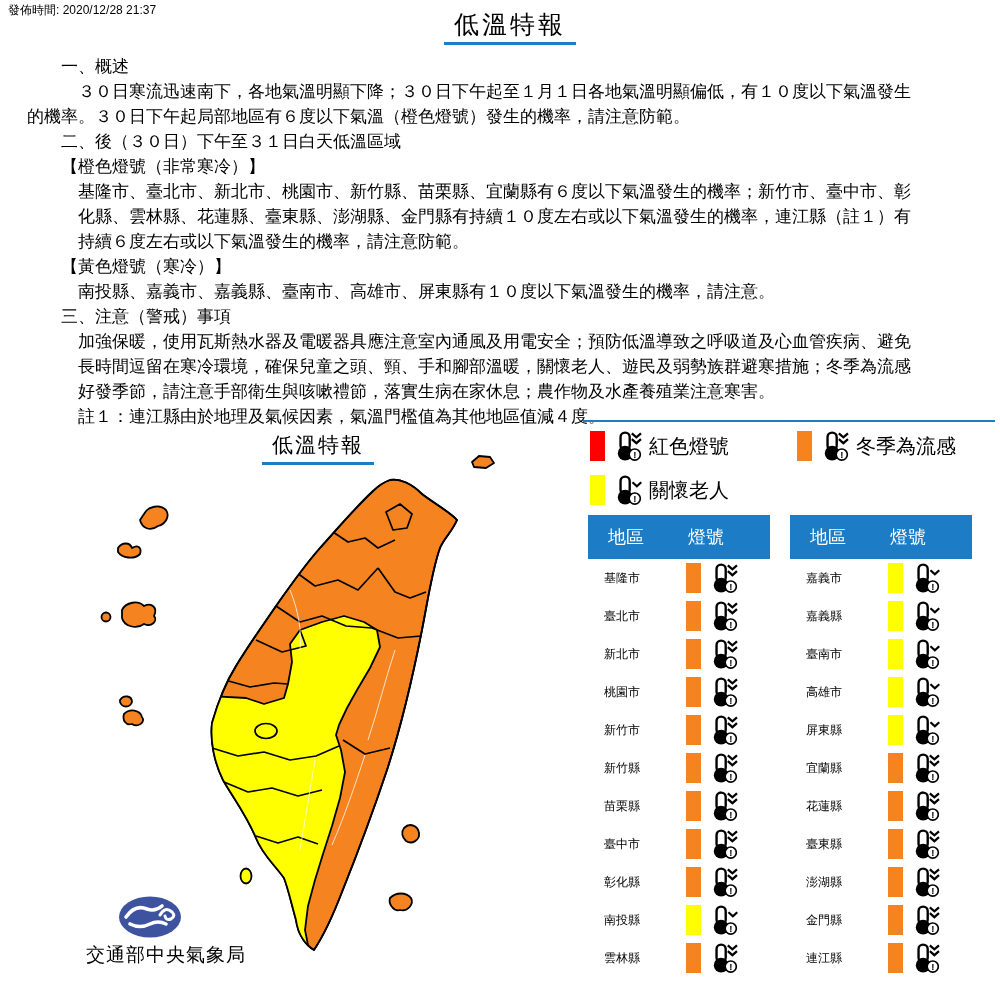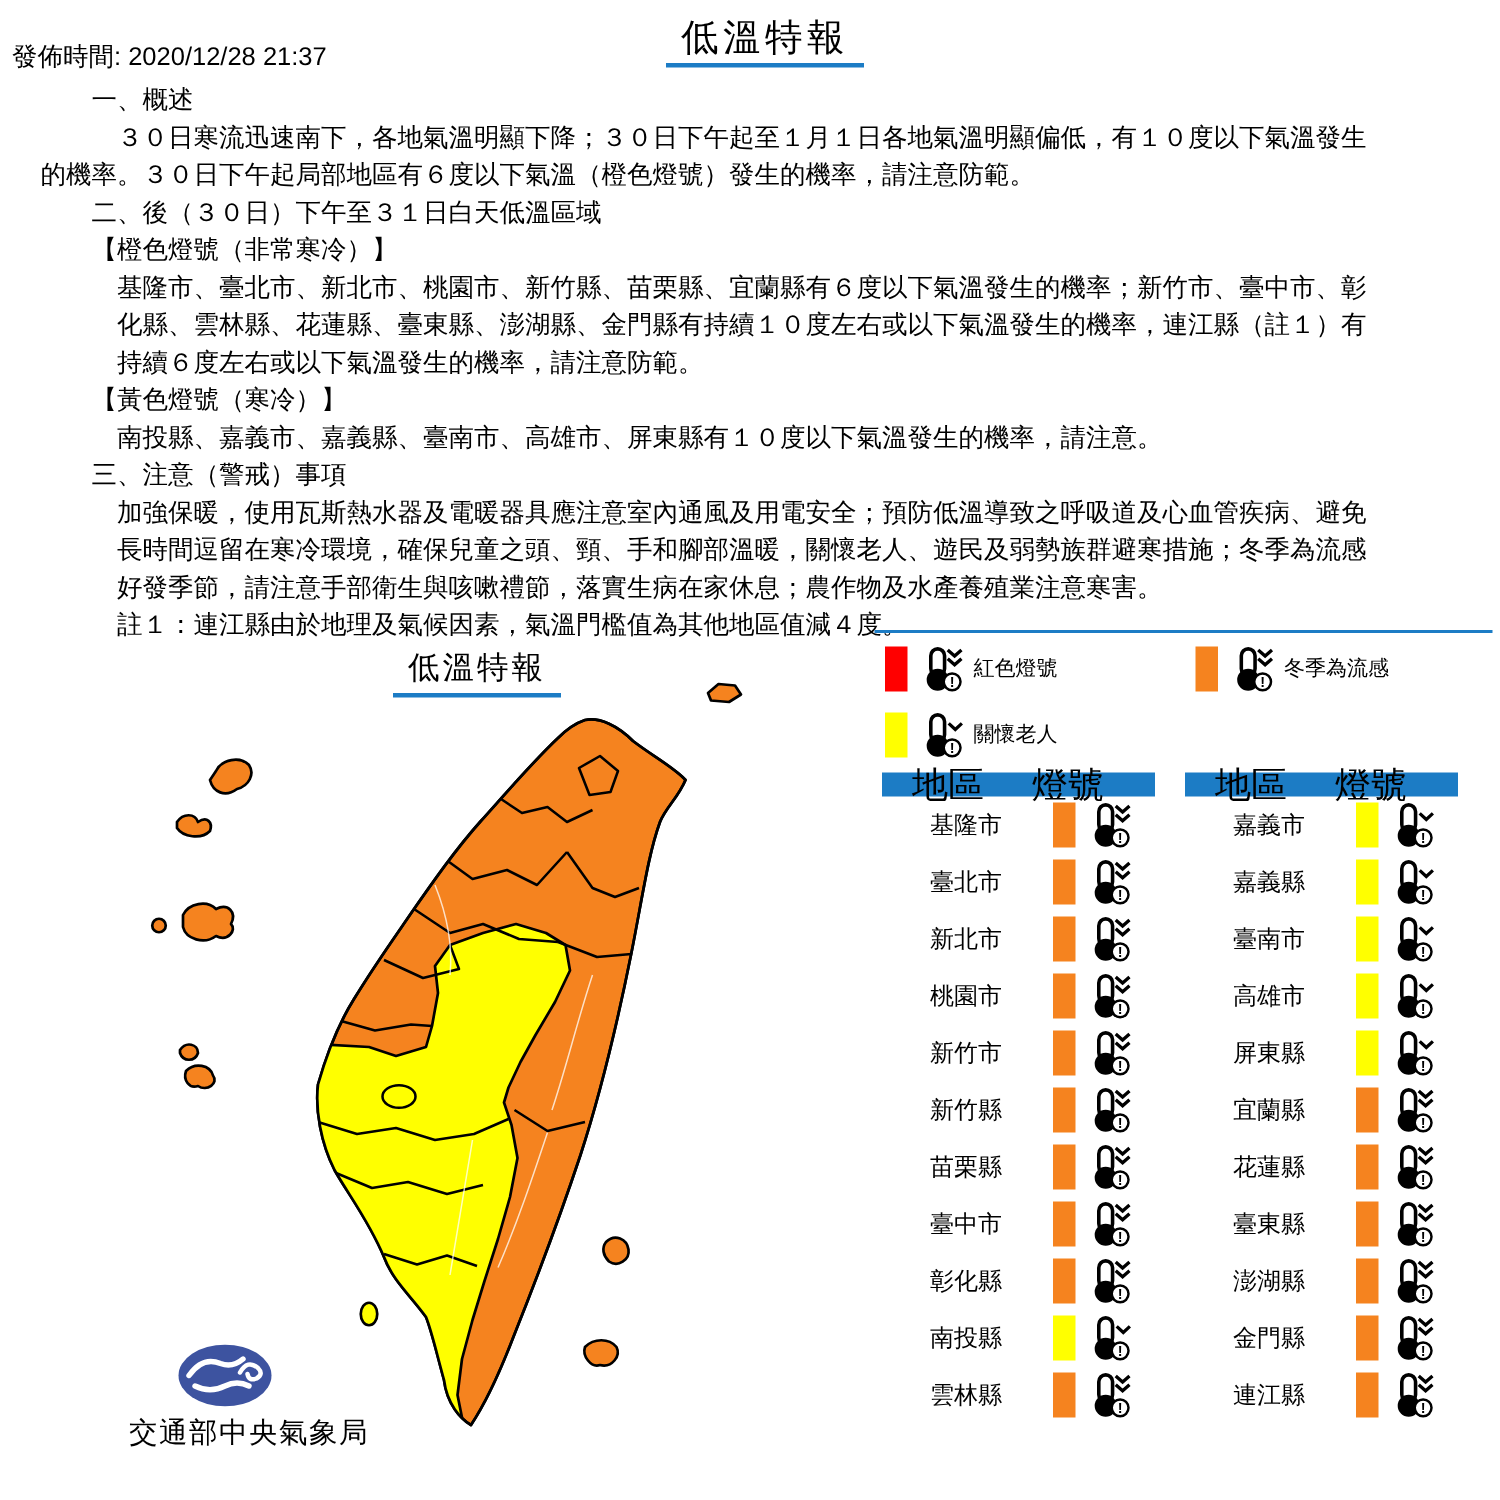--- a/index.html
+++ b/index.html
@@ -1,18 +1,18 @@
 <!DOCTYPE html>
 <html><head>
 <meta charset="utf-8">
 <style>
   html,body{margin:0;padding:0}
   body{width:1000px;height:1000px;position:relative;background:#fff;color:#000;
        font-family:"Liberation Sans","DejaVu Sans",sans-serif;overflow:hidden}
-  .publish{position:absolute;left:8px;top:26px;font-size:17px}
+  .publish{position:absolute;left:8px;top:2px;font-size:12px}
   .main-title{position:absolute;left:430px;top:8px;width:160px;text-align:center;
               font-size:25px;letter-spacing:3px}
   .main-title-underline{position:absolute;left:444px;top:42px;width:132px;height:3px;background:var(--blue)}
   .body-text{position:absolute;left:27px;top:54px;width:968px;font-size:17px;
              line-height:25px;white-space:pre-wrap}
   
   .map-title{position:absolute;left:262px;top:431px;width:112px;text-align:center;
              font-size:21px;letter-spacing:2px;border-bottom:3px solid var(--blue);padding-bottom:3px}
   .map-svg{position:absolute;left:60px;top:440px}
   .logo-svg{position:absolute;left:116px;top:894px}
@@ -21,28 +21,28 @@
   .yfill{fill:var(--yellow);stroke:#000;stroke-width:1.8;stroke-linejoin:round}
   .coast{fill:none;stroke:#000;stroke-width:1.8;stroke-linejoin:round}
   .ln{fill:none;stroke:#000;stroke-width:1.7;stroke-linejoin:round}
   .wl{fill:none;stroke:#fff;stroke-width:1;opacity:.75}
   
   .right{position:absolute;left:583px;top:417px;width:412px}
   .legend-title{font-size:19px}
   .legend-rule{height:2px;background:var(--blue);margin-top:3px}
   .legend-grid{display:grid;grid-template-columns:207px 1fr;padding-left:7px;margin-top:2px}
   .legend-item{display:flex;align-items:center;height:44px}
-  .legend-label{font-size:14px;margin-left:6px}
+  .legend-label{font-size:20px;margin-left:6px}
   .swatch{width:15px;height:30px;margin-right:5px;flex:0 0 15px}
   .tables{display:flex;gap:20px;margin-left:5px;margin-top:3px}
   .table{width:182px}
-  .thead{height:16px;background:var(--blue);color:#000000;display:flex;align-items:center;font-size:24px}
+  .thead{height:44px;background:var(--blue);color:#ffffff;display:flex;align-items:center;font-size:18px}
   .thead .h1{margin-left:20px;width:80px}
   .trow{height:38px;display:flex;align-items:center}
-  .trow .name{width:82px;margin-left:32px;font-size:16px;flex:0 0 82px}
+  .trow .name{width:82px;margin-left:16px;font-size:12px;flex:0 0 82px}
   .ch{fill:none;stroke:#000;stroke-width:2.4}
 </style>
 </head>
 <body style="--blue: #1C7CC5; --orange: #F5831F; --yellow: #FFFF00; --navy: #3D53A0;">
 
 <div class="publish">發佈時間: 2020/12/28 21:37</div>
 <div class="main-title">低溫特報</div>
 <div class="main-title-underline"></div>
 
 <div class="body-text" id="body-text"><div>　　一、概述</div><div>　　　３０日寒流迅速南下，各地氣溫明顯下降；３０日下午起至１月１日各地氣溫明顯偏低，有１０度以下氣溫發生</div><div>的機率。３０日下午起局部地區有６度以下氣溫（橙色燈號）發生的機率，請注意防範。</div><div>　　二、後（３０日）下午至３１日白天低溫區域</div><div>　　【橙色燈號（非常寒冷）】</div><div>　　　基隆市、臺北市、新北市、桃園市、新竹縣、苗栗縣、宜蘭縣有６度以下氣溫發生的機率；新竹市、臺中市、彰</div><div>　　　化縣、雲林縣、花蓮縣、臺東縣、澎湖縣、金門縣有持續１０度左右或以下氣溫發生的機率，連江縣（註１）有</div><div>　　　持續６度左右或以下氣溫發生的機率，請注意防範。</div><div>　　【黃色燈號（寒冷）】</div><div>　　　南投縣、嘉義市、嘉義縣、臺南市、高雄市、屏東縣有１０度以下氣溫發生的機率，請注意。</div><div>　　三、注意（警戒）事項</div><div>　　　加強保暖，使用瓦斯熱水器及電暖器具應注意室內通風及用電安全；預防低溫導致之呼吸道及心血管疾病、避免</div><div>　　　長時間逗留在寒冷環境，確保兒童之頭、頸、手和腳部溫暖，關懷老人、遊民及弱勢族群避寒措施；冬季為流感</div><div>　　　好發季節，請注意手部衛生與咳嗽禮節，落實生病在家休息；農作物及水產養殖業注意寒害。</div><div>　　　註１：連江縣由於地理及氣候因素，氣溫門檻值為其他地區值減４度。</div></div>

